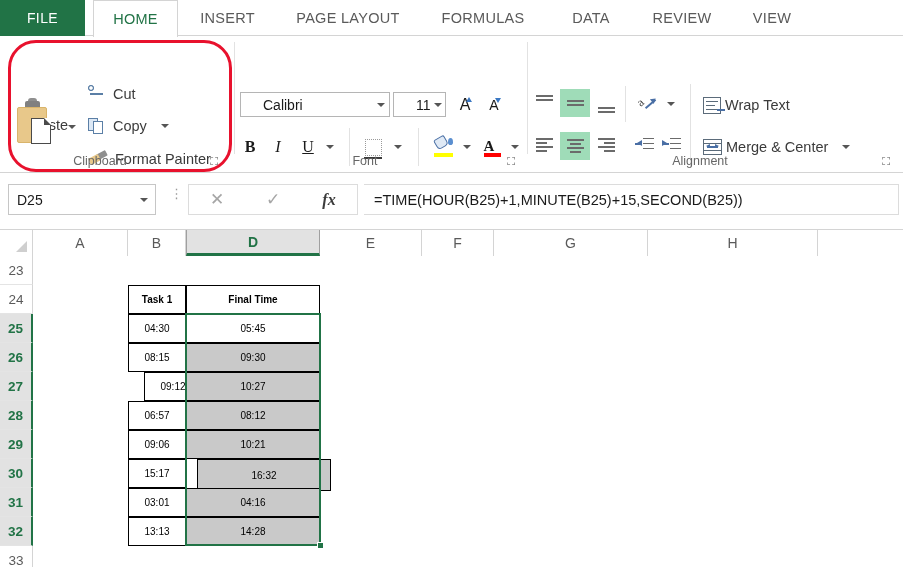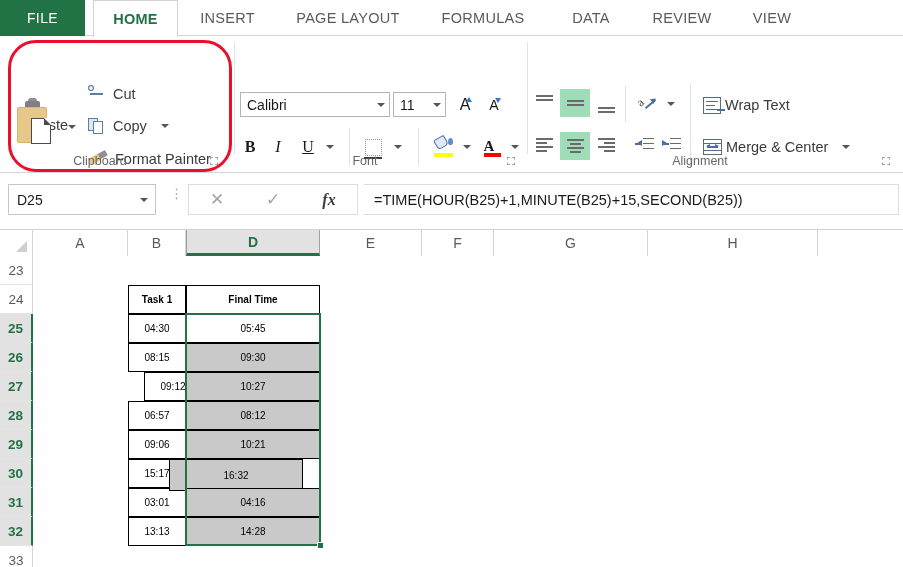--- a/index.html
+++ b/index.html
@@ -23,21 +23,21 @@
     font-size: 14.5px; letter-spacing: .3px; color: #5a5a5a;
     cursor: default; white-space: nowrap;
   }
   .tab.file {
     background: #217346; color:#ffffff; font-size:14px; letter-spacing:.4px;
   }
   .tab.active {
     background:#ffffff; color:#217346;
     border-left:1px solid #d4d4d4; border-right:1px solid #d4d4d4;
     border-top:1px solid #d4d4d4;
-    height:37px; z-index:5;font-weight:bold;
+    height:37px; z-index:5;
   }
 
   
   .ribbon {
     position:absolute; left:0; top:36px; width:903px; height:137px;
     background:#ffffff; border-bottom:1px solid #d4d4d4;
   }
   .grp-label {
     position:absolute; font-size:12.5px; color:#666; text-align:center;
     bottom:4px;
@@ -93,21 +93,21 @@
   
   .ico-brush { width:20px; height:18px; }
   .ico-brush i { position:absolute; left:9px; top:2px; width:10px; height:6px;
       background:#8f8f8f; transform:rotate(-28deg); border-radius:1px; }
   .ico-brush b { position:absolute; left:1px; top:6px; width:11px; height:7px;
       background:#e8c88a; transform:rotate(-28deg); border-radius:1px; }
 
   
   .fontbox {
     position:absolute; background:#fff; border:1px solid #b5b5b5;
-    display:flex; align-items:center; font-size:14px; color:#1a1a1a;
+    display:flex; align-items:center; font-size:14px; color:#1a1a1a;padding-left:16px;
   }
   .fontbox .val { padding-left:6px; flex:1; }
   .fontbox .dd { width:16px; display:flex; align-items:center; justify-content:center; }
 
   .bbtn { position:absolute; display:flex; align-items:center; justify-content:center;
      color:#1a1a1a; }
 
   .grow-A { font-size:16px; font-weight:400; }
   .sup-tri { width:0;height:0;border-left:3.5px solid transparent;border-right:3.5px solid transparent;
       border-bottom:5px solid #3b78c3; position:absolute; top:1px; right:-2px;}
@@ -526,21 +526,21 @@
       <div class="cell ctr bordered" style="left:95px; top:174px; width:58px; height:29px;">09:06</div>
       <div class="cell ctr bordered" style="left:95px; top:203px; width:58px; height:29px;">15:17</div>
       <div class="cell ctr bordered" style="left:95px; top:232px; width:58px; height:29px;">03:01</div>
       <div class="cell ctr bordered" style="left:95px; top:261px; width:58px; height:29px;">13:13</div>
 
       <div class="cell ctr bordered" style="left:153px; top:58px;  width:134px; height:29px;">05:45</div>
       <div class="cell ctr bordered graysel" style="left:153px; top:87px;  width:134px; height:29px;">09:30</div>
       <div class="cell ctr bordered graysel" style="left:153px; top:116px; width:134px; height:29px;">10:27</div>
       <div class="cell ctr bordered graysel" style="left:153px; top:145px; width:134px; height:29px;">08:12</div>
       <div class="cell ctr bordered graysel" style="left:153px; top:174px; width:134px; height:29px;">10:21</div>
-      <div class="cell ctr bordered graysel" style="left:136px; top:203px; width:134px; height:32px;">16:32</div>
+      <div class="cell ctr bordered graysel" style="left:164px; top:203px; width:134px; height:32px;">16:32</div>
       <div class="cell ctr bordered graysel" style="left:153px; top:232px; width:134px; height:29px;">04:16</div>
       <div class="cell ctr bordered graysel" style="left:153px; top:261px; width:134px; height:29px;">14:28</div>
 
       <div class="selrange" style="left:152px; top:57px; width:136px; height:233px;"></div>
       <div class="fillhandle" style="left:284px; top:286px;"></div>
     </div>
   </div>
 </div>
 
 </body></html>

